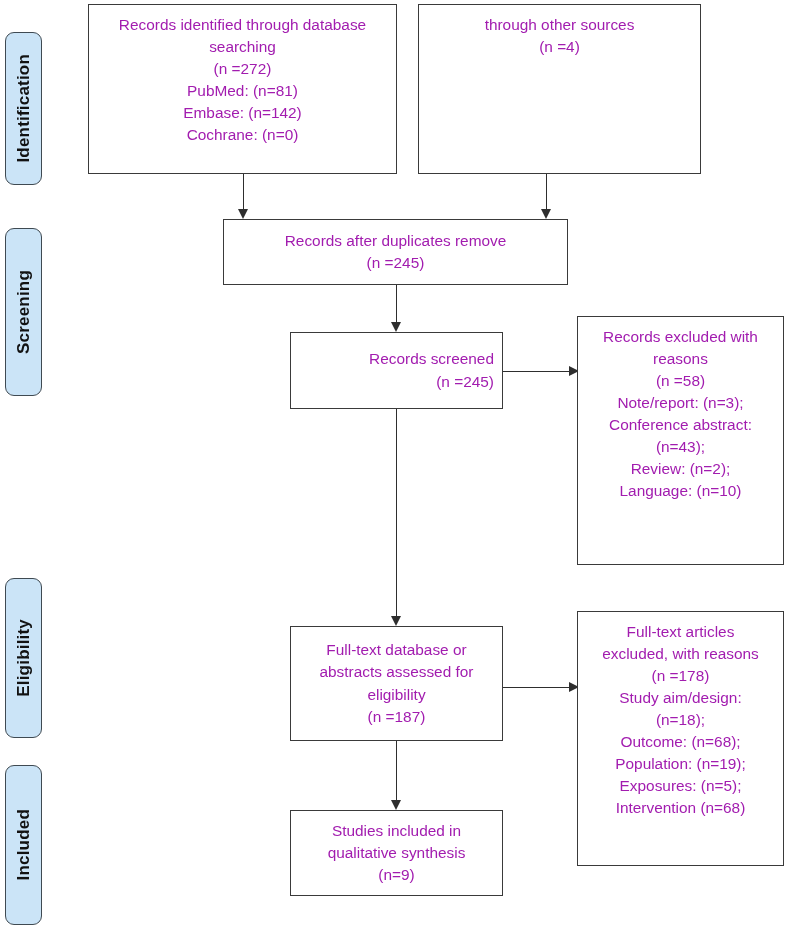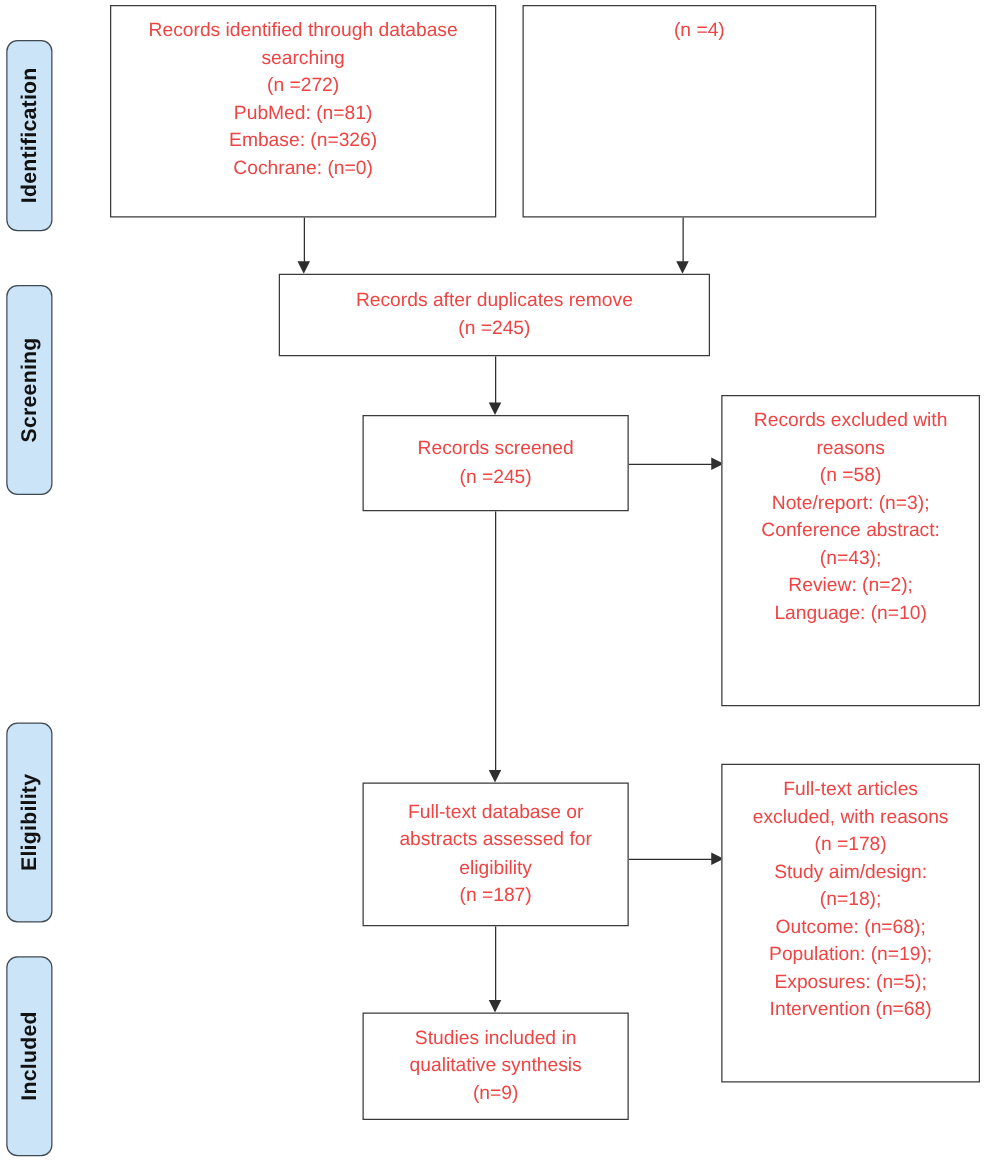--- a/index.html
+++ b/index.html
@@ -52,21 +52,21 @@
     align-items: center;
     justify-content: flex-start;
     padding: 9px 8px 6px 8px;
   }
   .flow-box.center-v { justify-content: center; padding-top: 6px; }
   .flow-box .line {
     font-size: 15.4px;
     line-height: 1.43;
     text-align: center;
     white-space: nowrap;
-    color: #ef4444;
+    color: #a21caf;
   }
 
   
   .v-line {
     position: absolute;
     width: 0;
     border-left: 1.6px solid #2e2e2e;
   }
   .h-line {
     position: absolute;
@@ -128,34 +128,35 @@
   <div class="arrow-right" style="left:569px; top:681.5px;"></div>
 
   <div class="v-line" style="left:396px; top:741px; height:64px;"></div>
   <div class="arrow-down" style="left:391px; top:800px;"></div>
 
   <div class="flow-box" style="left:88px; top:4px; width:309px; height:170px;">
     <div class="line">Records identified through database</div>
     <div class="line">searching</div>
     <div class="line">(n =272)</div>
     <div class="line">PubMed: (n=81)</div>
-    <div class="line">Embase: (n=326)</div>
+    <div class="line">Embase: (n=142)</div>
     <div class="line">Cochrane: (n=0)</div>
   </div>
 
   <div class="flow-box" style="left:418px; top:4px; width:283px; height:170px;">
+    <div class="line">through other sources</div>
     <div class="line">(n =4)</div>
   </div>
 
   <div class="flow-box center-v" style="left:223px; top:219px; width:345px; height:66px;">
     <div class="line">Records after duplicates remove</div>
     <div class="line">(n =245)</div>
   </div>
 
-  <div class="flow-box center-v" style="left:290px; top:332px; width:213px; height:77px;">
+  <div class="flow-box center-v" style="left:290px; top:332px; width:213px; height:77px;align-items:flex-end;">
     <div class="line">Records screened</div>
     <div class="line">(n =245)</div>
   </div>
 
   <div class="flow-box" style="left:577px; top:316px; width:207px; height:249px;">
     <div class="line">Records excluded with</div>
     <div class="line">reasons</div>
     <div class="line">(n =58)</div>
     <div class="line">Note/report: (n=3);</div>
     <div class="line">Conference abstract:</div>

